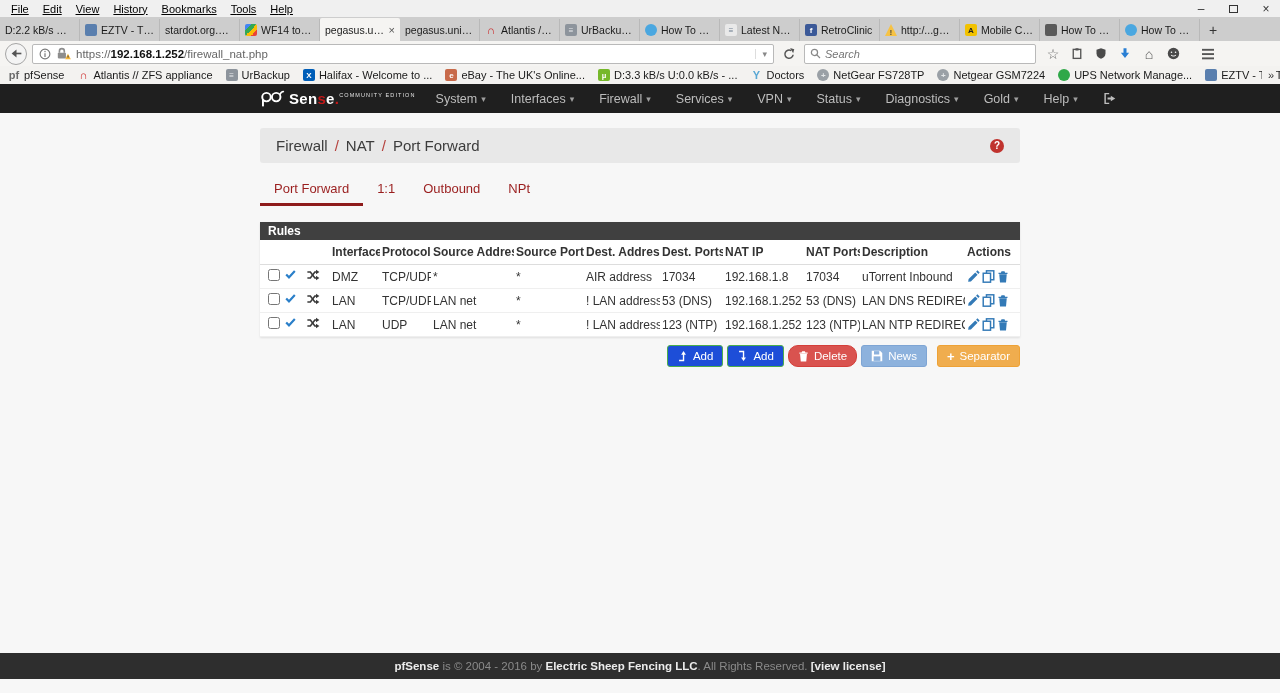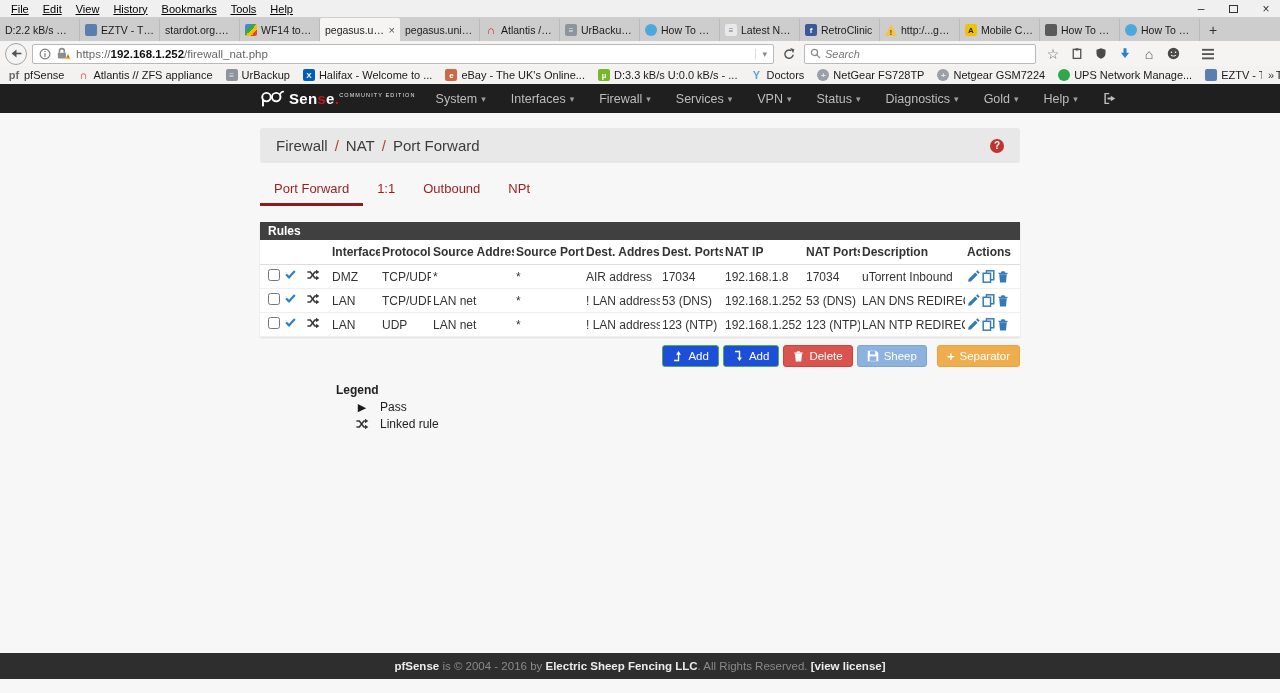--- a/index.html
+++ b/index.html
@@ -88,21 +88,21 @@
   th:nth-child(10),td:nth-child(10){ width:81px; }
   th:nth-child(11),td:nth-child(11){ width:56px; }
   th:nth-child(12),td:nth-child(12){ width:105px; }
   td.actions-cell { display:flex; align-items:center; gap:2px; border-bottom:none; }
   tr { border-bottom:1px solid #efefef; }
   .rule-checkbox { width:12px; height:12px; }
 
   .btnrow { display:flex; justify-content:flex-end; gap:4px; margin-top:8px; align-items:center; }
   .btn { height:22px; border-radius:3px; color:#fff; font-size:11.5px; display:inline-flex; align-items:center; gap:5px; padding:0 9px; border:1px solid transparent; }
   .btn.success { background:#1d4ed8; border-color:#4cae4c; }
-  .btn.danger { background:#d9534f; border-color:#d43f3a; }
+  .btn.danger { background:#d9534f; border-color:#d43f3a;border-radius:10px; }
   .btn.save { background:#8db2dd; border-color:#7ea5d4; }
   .btn.warning { background:#f0ad4e; border-color:#eea236; margin-left:6px; }
   .btn .icon { font-size:12px; font-weight:bold; }
 
   .legend { margin:16px 0 0 76px; font-size:12px; color:#222; }
   .legend-title { font-weight:bold; }
   .legend-row { display:flex; align-items:center; margin-top:3px; padding-left:18px; }
   .legend-icon { width:16px; display:inline-flex; justify-content:center; margin-right:10px; font-size:11px; color:#1a1a1a; }
 
   .footer { height:26px; background:#2e2e2e; display:flex; align-items:center; justify-content:center; font-size:11.5px; color:#8a8a8a; }
@@ -615,54 +615,30 @@
             <span class="btn-label">Delete</span>
           </button>
           <button class="btn save">
             <span class="icon ">
               <svg width="12" height="12" viewBox="0 0 16 16">
                 <path fill="#fff" d="M1 1h11l3 3v11H1z"></path>
                 <rect x="4" y="1.5" width="7" height="4.5" fill="#8db2dd"></rect>
                 <rect x="3.5" y="8.5" width="9" height="6" fill="#8db2dd"></rect>
               </svg>
             </span>
-            <span class="btn-label">Sheep</span>
+            <span class="btn-label">News</span>
           </button>
           <button class="btn warning">
             <span class="icon ">
               <span style="font-size:13px;color:#fff;font-weight:bold;">+</span>
             </span>
             <span class="btn-label">Separator</span>
           </button>
         </div>
 
-      <div class="legend">
-        <div class="legend-title">Legend</div>
-        <div id="legend-items">
-            <div class="legend-row">
-              <span class="legend-icon">
-                <span style="font-size:11px;color:#1a1a1a;">▶</span>
-              </span>
-              <span class="legend-label">Pass</span>
-            </div>
-            <div class="legend-row">
-              <span class="legend-icon">
-                <svg width="14" height="12" viewBox="0 0 17 16">
-                  <g stroke="#3a3a3a" stroke-width="2.1" fill="none">
-                    <path d="M1 4h4l6 8h2.5"></path>
-                    <path d="M1 12h4l6-8h2.5"></path>
-                  </g>
-                  <path d="M12.5 1l4.5 3-4.5 3z" fill="#3a3a3a"></path>
-                  <path d="M12.5 9l4.5 3-4.5 3z" fill="#3a3a3a"></path>
-                </svg>
-              </span>
-              <span class="legend-label">Linked rule</span>
-            </div>
-          </div>
-      </div>
 
     </div>
   </div>
 
   <div class="footer">
       <span id="footer-text"><b>pfSense</b><span> is © 2004 - 2016 by </span><b>Electric Sheep Fencing LLC</b><span>. All Rights Reserved. </span><b>[view license]</b></span>
     </div>
 
 </div>
 

